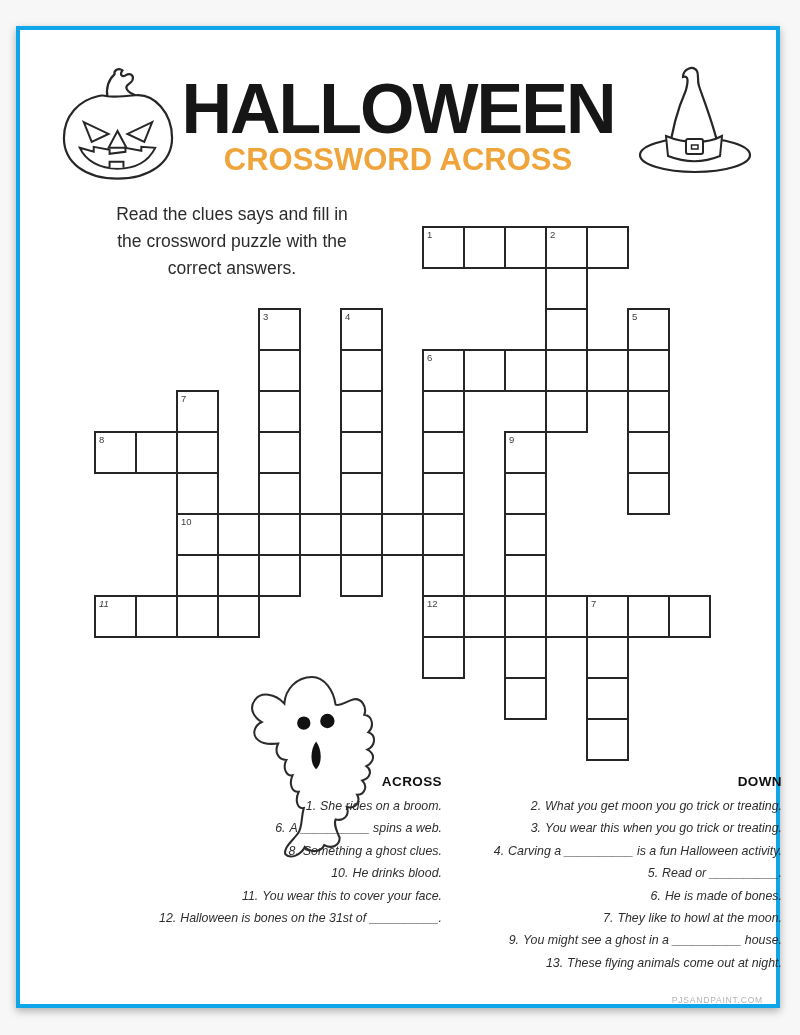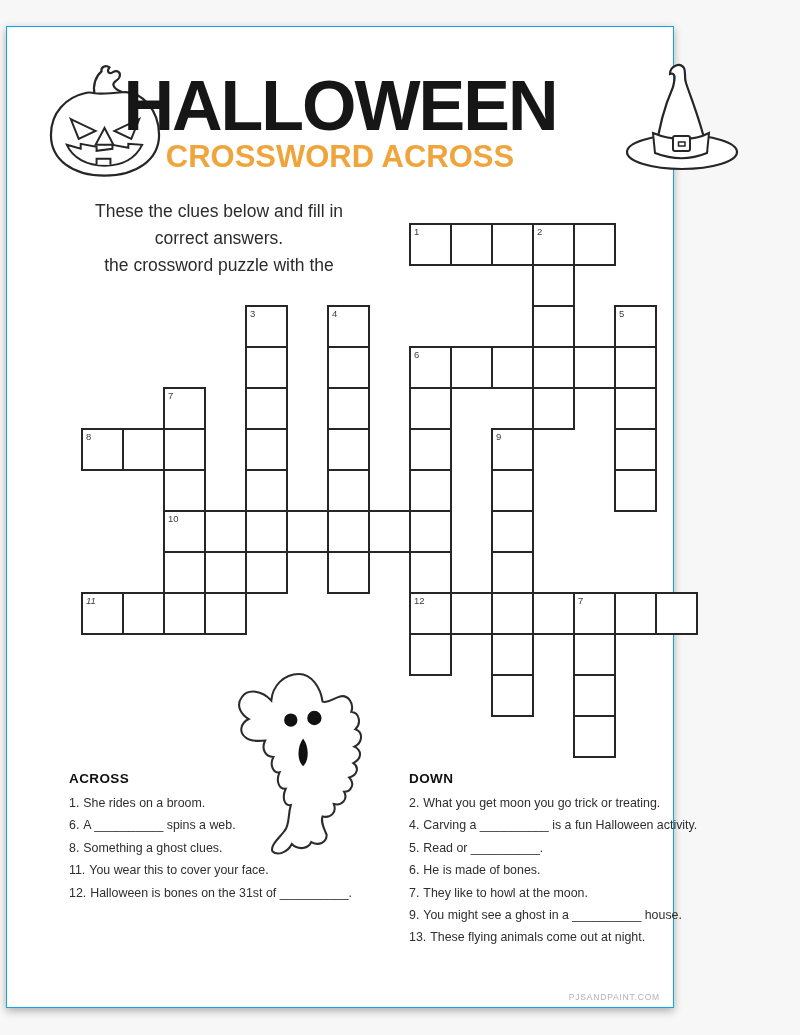--- a/index.html
+++ b/index.html
@@ -1,41 +1,41 @@
 <!DOCTYPE html>
 <html><head>
 <meta charset="utf-8">
 <style>
   html,body{margin:0;padding:0;width:800px;height:1035px;overflow:hidden;
     background:#f7f7f7;font-family:"Liberation Sans",sans-serif;}
-  .page{position:absolute;left:6px;top:26px;width:668px;height:982px;background:#ffffff;
-    border:1px solid #0ea5e9;box-shadow:0 3px 8px rgba(0,0,0,.30);box-sizing:border-box;}
+  .page{position:absolute;left:16px;top:26px;width:764px;height:982px;background:#ffffff;
+    border:4px solid #0ea5e9;box-shadow:0 3px 8px rgba(0,0,0,.30);box-sizing:border-box;}
   .main-title{position:absolute;left:0;top:44px;width:100%;text-align:center;
     font-size:70px;font-weight:bold;letter-spacing:-2px;color:#161616;line-height:70px;
     font-family:"Liberation Sans",sans-serif;}
   .sub-title{position:absolute;left:0;top:114px;width:100%;text-align:center;
     font-size:31px;font-weight:bold;letter-spacing:0;color:#efa53c;line-height:32px;}
   .icon-left{position:absolute;left:36px;top:36px;}
   .icon-right{position:absolute;left:613px;top:33px;}
   
   .instructions{position:absolute;left:28px;top:171px;width:368px;text-align:center;
     font-size:17.5px;line-height:27px;color:#2c2c2c;}
   
   .grid{position:absolute;left:0;top:0;width:100%;height:100%;}
   .cell{position:absolute;width:43px;height:43px;background:#fff;border:2px solid #262626;
     box-sizing:border-box;}
   .cnum{position:absolute;top:1px;left:3px;font-size:9.5px;color:#3c3c3c;line-height:11px;}
   
   .ghost{position:absolute;left:210px;top:634px;}
   
-  .clues{position:absolute;width:360px;}
+  .clues{position:absolute;width:360px;text-align:right;}
   .clues-across{left:62px;top:744px;}
   .clues-down{left:402px;top:744px;}
   .clue-head{font-size:13.5px;font-weight:bold;letter-spacing:.4px;color:#101010;margin:0 0 11px 0;}
-  ul.clue-list{list-style:none;margin:0;padding:0;}
+  ul.clue-list{list-style:none;margin:0;padding:0;font-style:italic;}
   ul.clue-list li{font-size:12.4px;color:#2e2e2e;line-height:12.6px;margin-bottom:9.8px;
     white-space:nowrap;}
   ul.clue-list .cluenum{margin-right:4px;}
   
   .watermark{position:absolute;right:13px;top:965px;font-size:8.5px;letter-spacing:.8px;
     color:#b3b3b3;}
   svg{display:block;}
 </style>
 </head>
 <body>
@@ -61,23 +61,23 @@
     <svg width="126" height="122" viewBox="0 0 126 122" fill="none">
       <ellipse cx="62" cy="92" rx="55" ry="17" stroke="#262626" stroke-width="2.2" fill="#fff"></ellipse>
       <path d="M36,91 C39,65 46,43 53,27 C55,19 56,12 50,14 C50,6 60,2 64,8 C66,12 64,17 66,23 C72,41 82,65 87,91 Z" stroke="#262626" stroke-width="2.2" fill="#fff"></path>
       <path d="M33,73 C52,81 74,81 89,73 L87,93 C70,100 53,100 35,93 Z" stroke="#262626" stroke-width="2" fill="#fff"></path>
       <rect x="53" y="76" width="17" height="15" rx="2" stroke="#262626" stroke-width="2" fill="#fff"></rect>
       <rect x="58.5" y="82" width="6.5" height="4" stroke="#262626" stroke-width="1.5" fill="#fff"></rect>
     </svg>
   </div>
 
   <div class="instructions">
-    <div>These the clues below and fill in</div>
+    <div>Read the clues says and fill in</div>
+    <div>the crossword puzzle with the</div>
     <div>correct answers.</div>
-    <div>the crossword puzzle with the</div>
   </div>
 
   <div class="grid">
       <div class="cell" style="left: 402px; top: 196px;">
         <span class="cnum">1</span>
       </div>
       <div class="cell" style="left: 443px; top: 196px;"></div>
       <div class="cell" style="left: 484px; top: 196px;"></div>
       <div class="cell" style="left: 525px; top: 196px;">
         <span class="cnum">2</span>
@@ -179,29 +179,31 @@
       <path d="M84,75 C90,83 90,97 84,102 C78,97 78,83 84,75 Z" fill="#111"></path>
     </svg>
   </div>
 
   <div class="clues clues-across">
     <h3 class="clue-head">ACROSS</h3>
     <ul class="clue-list">
       <li><span class="cluenum">1.</span><span>She rides on a broom.</span></li>
       <li><span class="cluenum">6.</span><span>A __________ spins a web.</span></li>
       <li><span class="cluenum">8.</span><span>Something a ghost clues.</span></li>
+      <li><span class="cluenum">10.</span><span>He drinks blood.</span></li>
       <li><span class="cluenum">11.</span><span>You wear this to cover your face.</span></li>
       <li><span class="cluenum">12.</span><span>Halloween is bones on the 31st of __________.</span></li>
     </ul>
   </div>
 
   <div class="clues clues-down">
     <h3 class="clue-head">DOWN</h3>
     <ul class="clue-list">
       <li><span class="cluenum">2.</span><span>What you get moon you go trick or treating.</span></li>
+      <li><span class="cluenum">3.</span><span>You wear this when you go trick or treating.</span></li>
       <li><span class="cluenum">4.</span><span>Carving a __________ is a fun Halloween activity.</span></li>
       <li><span class="cluenum">5.</span><span>Read or __________.</span></li>
       <li><span class="cluenum">6.</span><span>He is made of bones.</span></li>
       <li><span class="cluenum">7.</span><span>They like to howl at the moon.</span></li>
       <li><span class="cluenum">9.</span><span>You might see a ghost in a __________ house.</span></li>
       <li><span class="cluenum">13.</span><span>These flying animals come out at night.</span></li>
     </ul>
   </div>
 
   <div class="watermark">PJSANDPAINT.COM</div>

